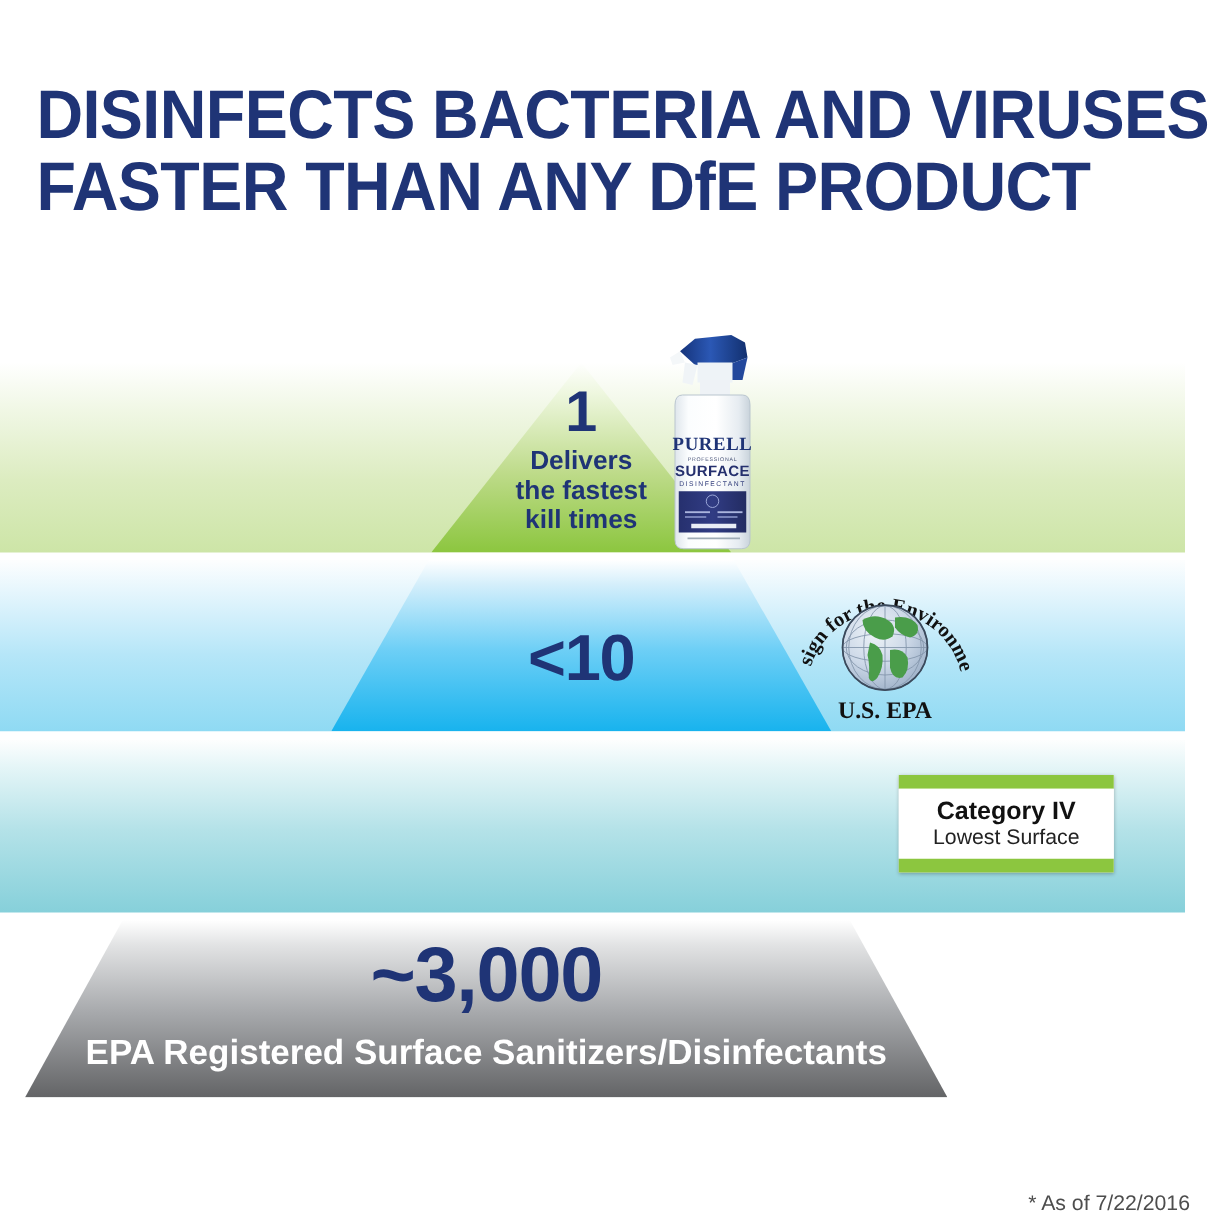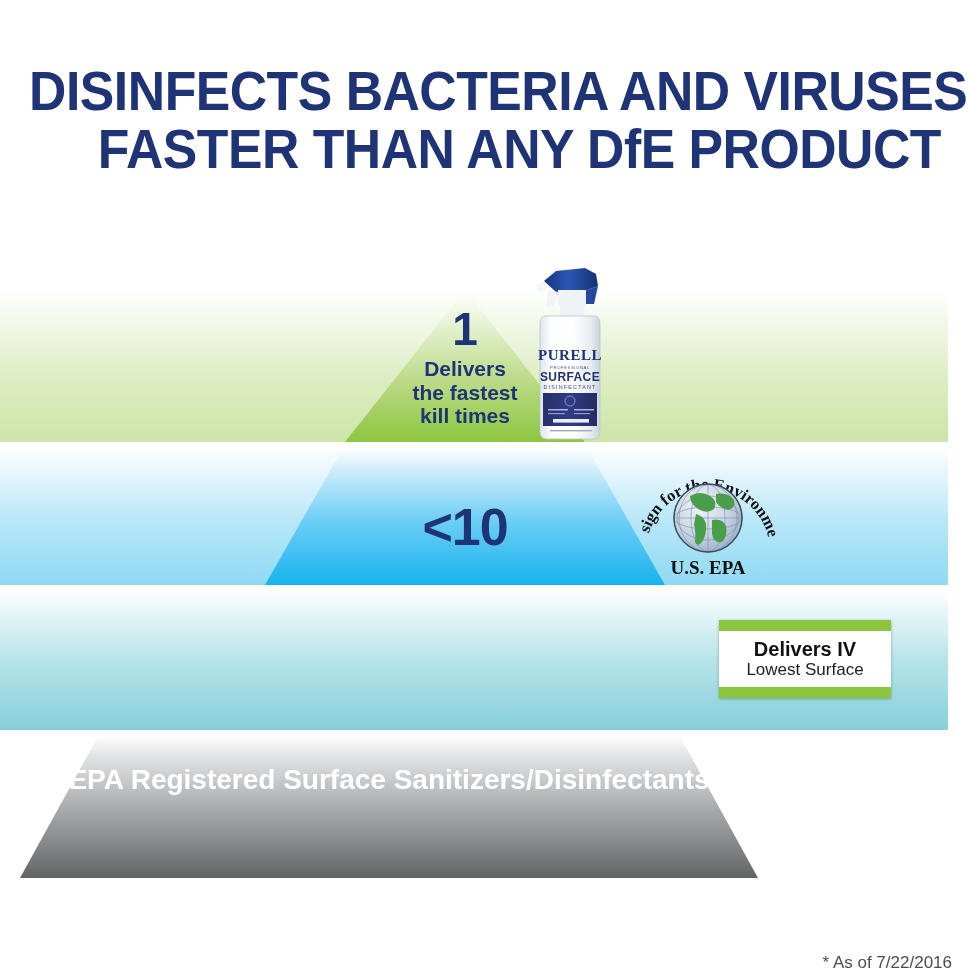--- a/index.html
+++ b/index.html
@@ -17,21 +17,21 @@
     background: #ffffff;
     overflow: hidden;
   }
 
   
   .title-block {
     position: absolute;
     top: 62px;
     left: 0;
     width: 970px;
-    text-align: right;
+    text-align: left;
     line-height: 1.06;
   }
   .title-line {
     font-family: "Liberation Sans", sans-serif;
     font-weight: bold;
     font-size: 55px;
     letter-spacing: -0.5px;
     color: #1f3476;
     transform: scaleX(0.94);
     transform-origin: center;
@@ -255,20 +255,21 @@
     <div class="tier-shape"></div>
     <div class="tier-text t2-text">
       <div class="tier-number">&lt;10</div>
     </div>
   </div>
 
 
   <div class="tier tier4">
     <div class="tier-shape"></div>
     <div class="tier-text t4-text">
+      <div class="tier-number">~3,000</div>
       <div class="tier-desc">EPA Registered Surface Sanitizers/Disinfectants</div>
     </div>
   </div>
 
   <div class="bottle">
     <svg width="96" height="182" viewBox="0 0 96 182" xmlns="http://www.w3.org/2000/svg">
       <defs>
         <linearGradient id="bodyGrad" x1="0" y1="0" x2="1" y2="0">
           <stop offset="0%" stop-color="#dfe6ec"></stop>
           <stop offset="18%" stop-color="#fbfdfe"></stop>
@@ -350,21 +351,21 @@
         <circle r="34" fill="none" stroke="#3b4a5c" stroke-width="1.4"></circle>
       </g>
 
       <text x="70" y="122" text-anchor="middle" font-family="Liberation Serif, serif" font-size="19" font-weight="bold" fill="#111111">U.S. EPA</text>
     </svg>
   </div>
 
   <div class="cat-badge">
     <div class="cat-bar"></div>
     <div class="cat-body">
-      <div class="cat-title">Delivers IV</div>
+      <div class="cat-title">Category IV</div>
       <div class="cat-sub">Lowest Surface</div>
     </div>
     <div class="cat-bar"></div>
   </div>
 
   <div class="footnote">* As of 7/22/2016</div>
 
 </div>
 
 </body></html>

